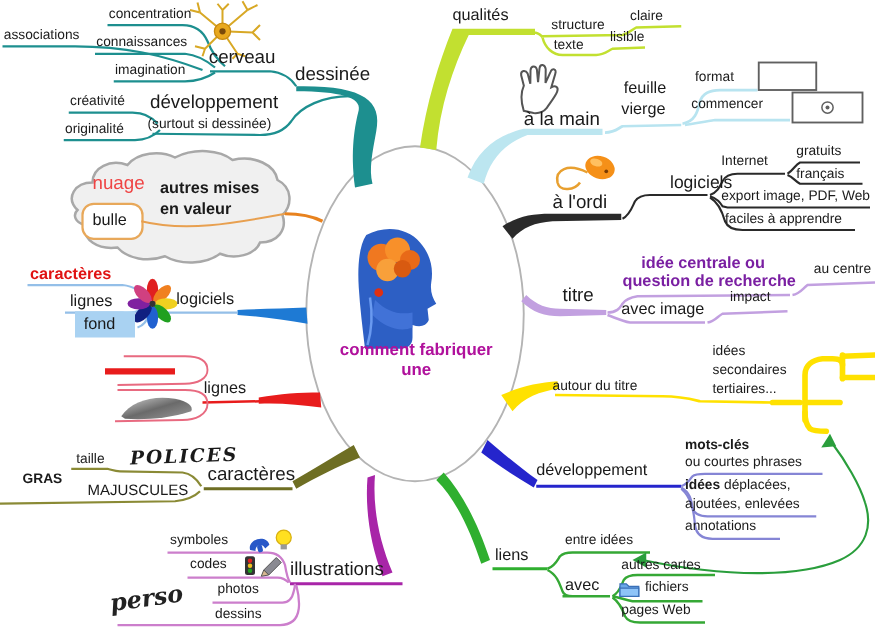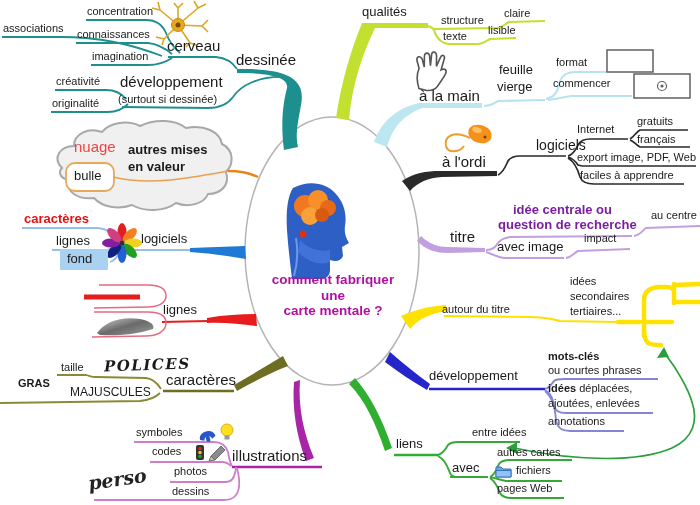--- a/index.html
+++ b/index.html
@@ -324,25 +324,24 @@
   <div class="lbl" style="left:570px;top:306px">tertiaires...</div>
 
   <div class="lbl xl" style="left:429px;top:369px">développement</div>
   <div class="lbl b" style="left:548px;top:351px">mots-clés</div>
   <div class="lbl" style="left:548px;top:365px">ou courtes phrases</div>
   <div class="lbl" style="left:548px;top:383px"><span class="b">idées</span><span> déplacées,</span></div>
   <div class="lbl" style="left:548px;top:398px">ajoutées, enlevées</div>
   <div class="lbl" style="left:548px;top:416px">annotations</div>
 
   <div class="lbl xl" style="left:396px;top:437px">liens</div>
-  <div class="lbl" style="left:472px;top:427px">entre idées</div>
+  <div class="lbl" style="left:452px;top:427px">entre idées</div>
   <div class="lbl md" style="left:452px;top:461px">avec</div>
   <div class="lbl" style="left:497px;top:447px">autres cartes</div>
   <div class="lbl" style="left:516px;top:465px">fichiers</div>
   <div class="lbl" style="left:497px;top:483px">pages Web</div>
 
   <div class="center-title">
     <div>comment fabriquer</div>
     <div>une</div>
-    <div>carte mentale ?</div>
   </div>
 
 </div>
 
 </body></html>

